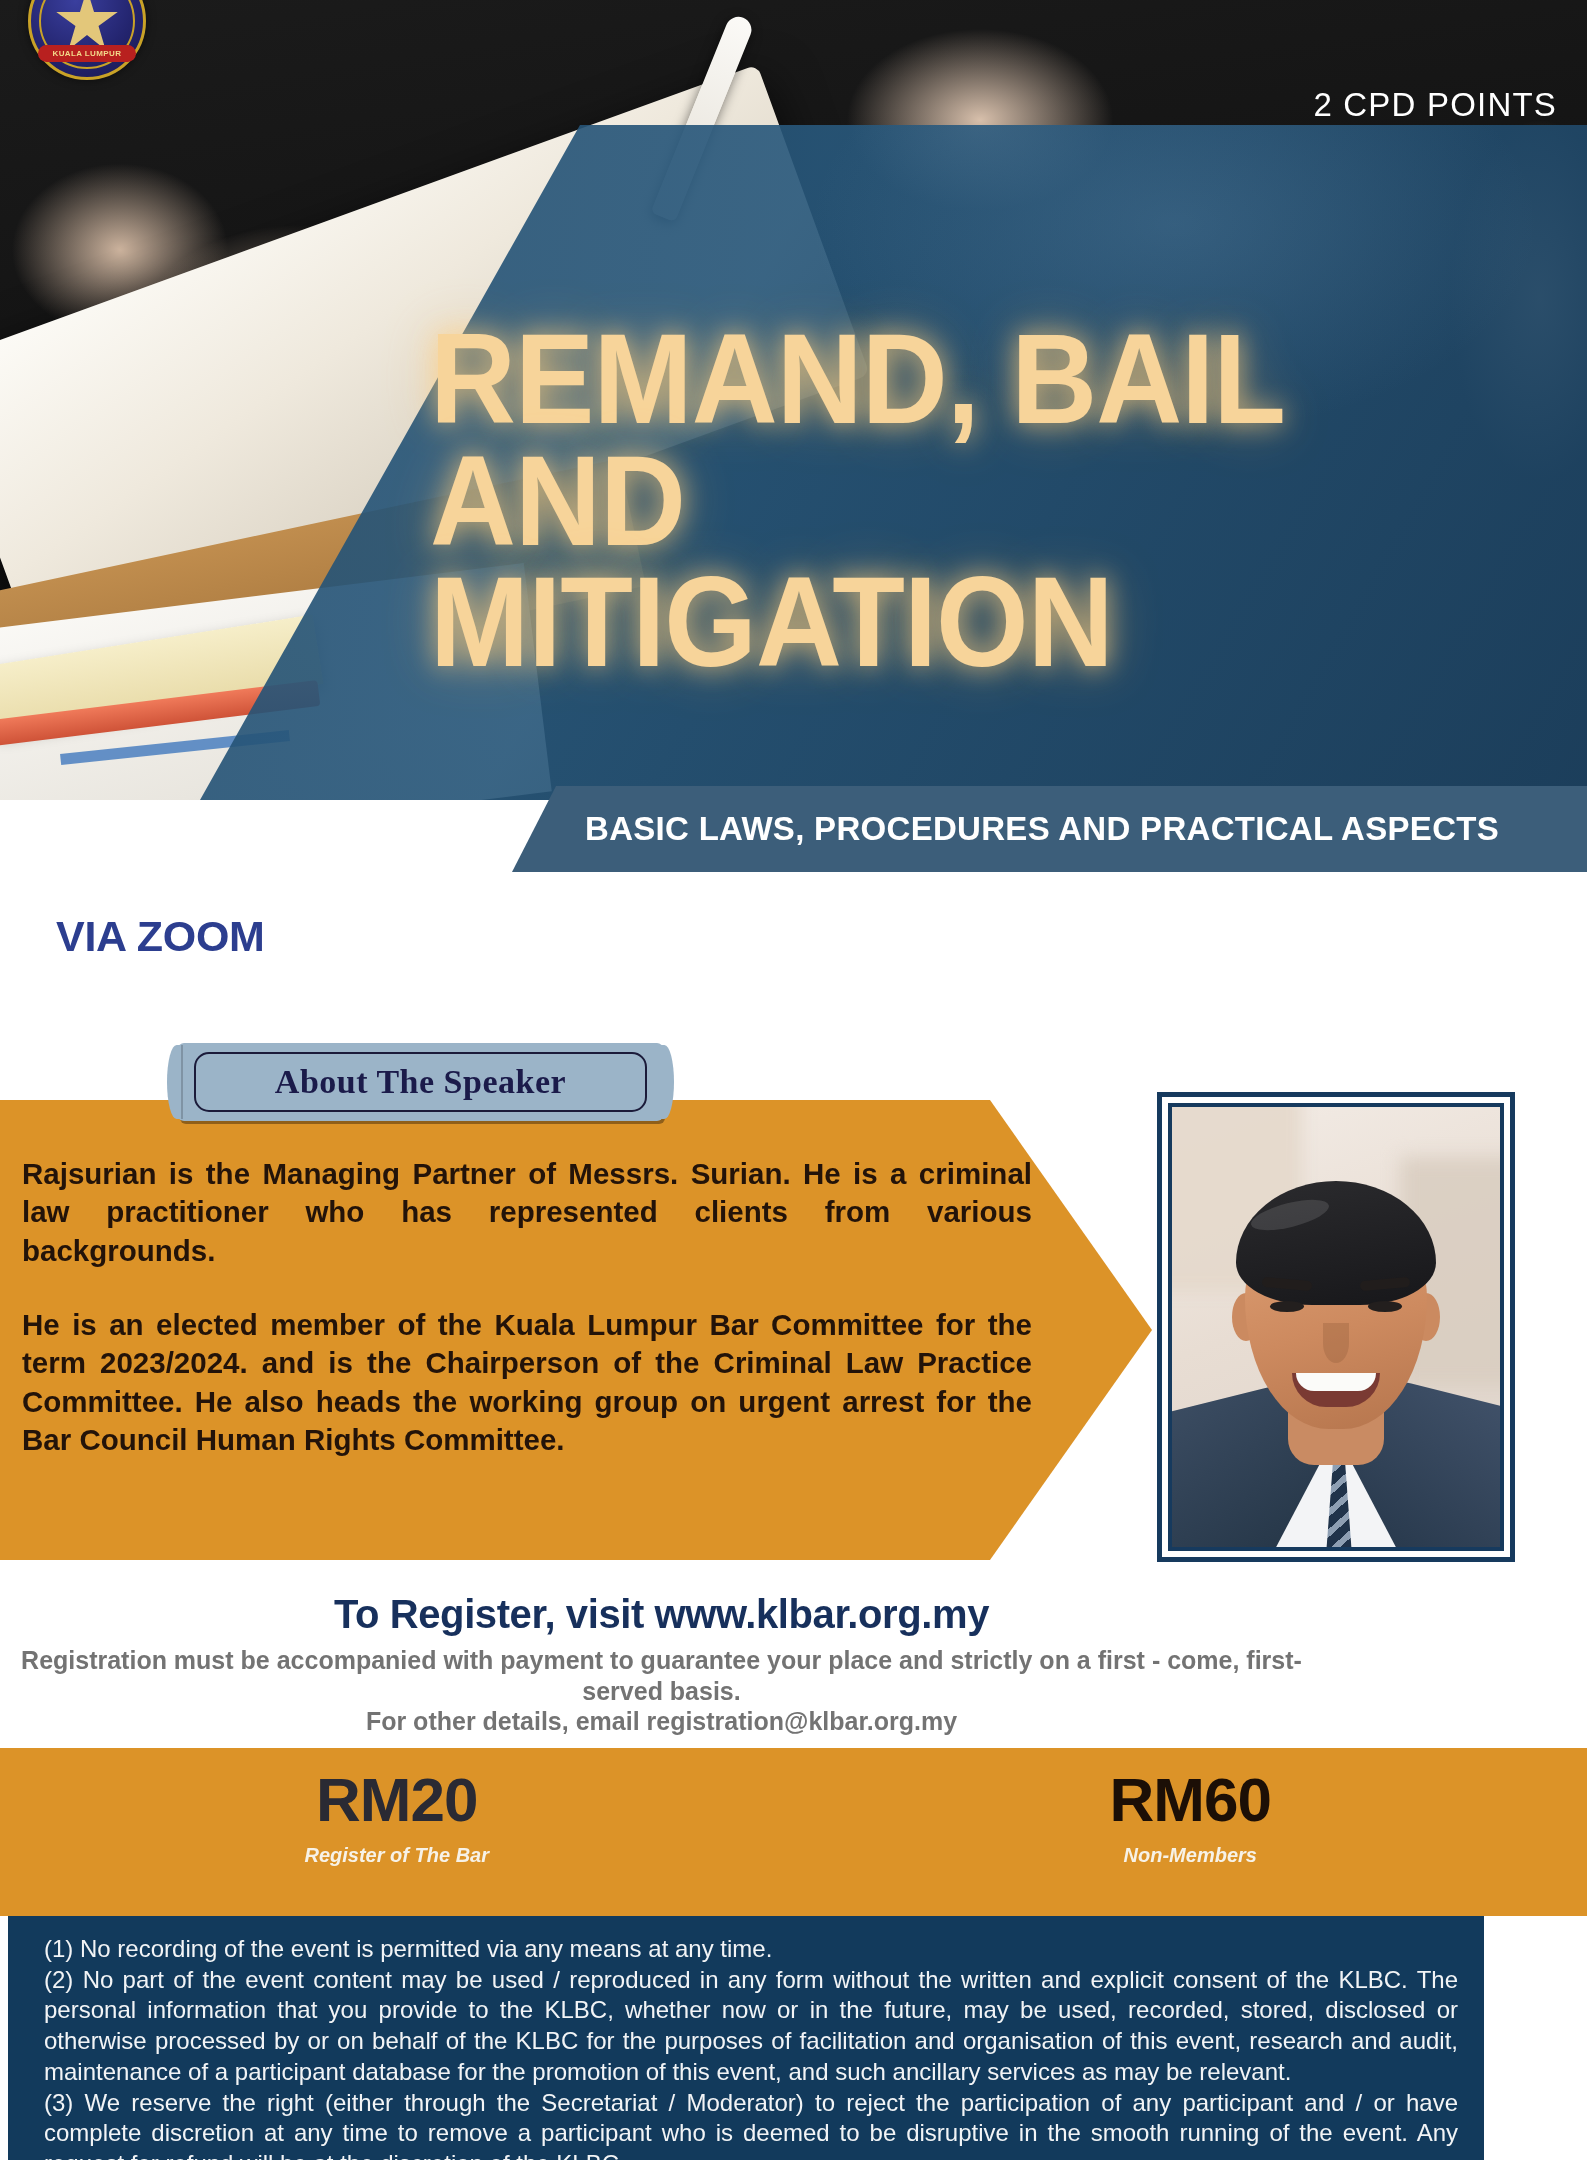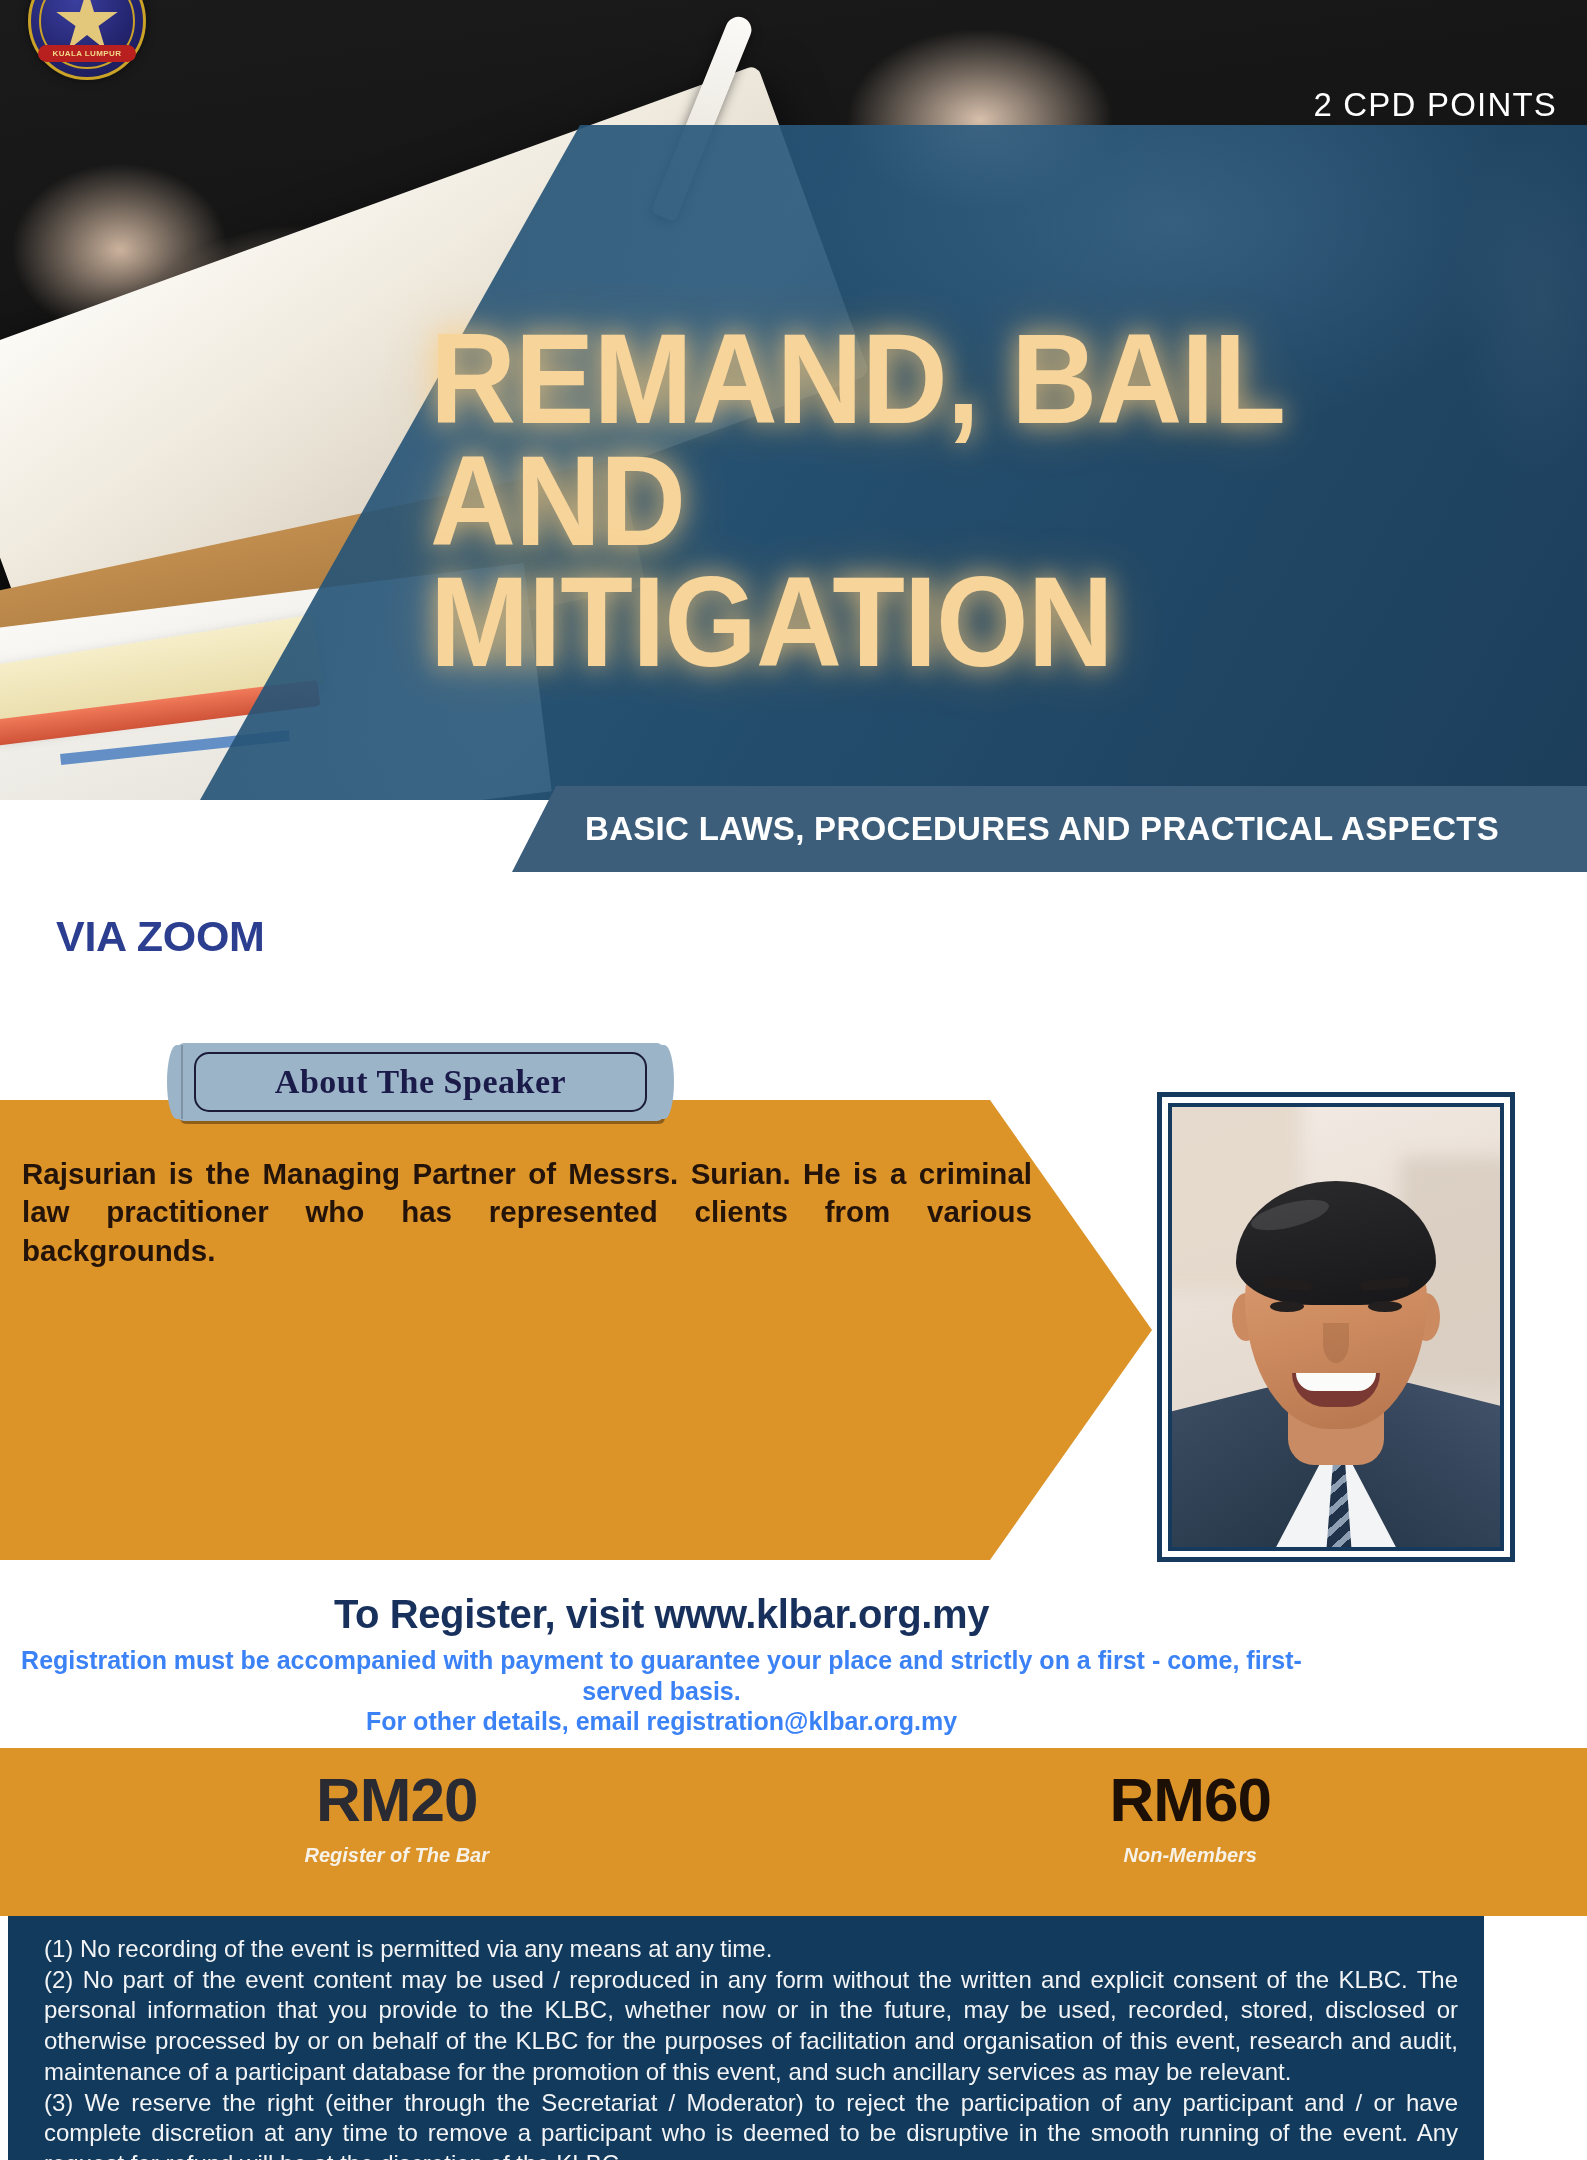--- a/index.html
+++ b/index.html
@@ -145,21 +145,21 @@
     margin-left:-13px; background:rgba(150,95,60,.35); border-radius:0 0 50% 50%; }
   .ph-mouth { position:absolute; left:50%; top:266px; width:88px; height:34px;
     margin-left:-44px; background:#7a3a33; border-radius:0 0 46px 46px; overflow:hidden; }
   .ph-teeth { position:absolute; left:4px; top:0; right:4px; height:18px;
     background:#fbfbf9; border-radius:0 0 22px 22px; }
 
   
   .reg { position:absolute; left:0; top:1592px; width:1323px; text-align:center; }
   .reg-title { color:#17305C; font-weight:700; font-size:40px; letter-spacing:-.4px;
     font-family:"Liberation Sans Narrow","Liberation Sans",sans-serif; }
-  .reg-sub { margin-top:8px; color:#3b82f6; font-weight:700; font-size:25px; line-height:1.22;
+  .reg-sub { margin-top:8px; color:#737373; font-weight:700; font-size:25px; line-height:1.22;
     font-family:"Liberation Sans Narrow","Liberation Sans",sans-serif; }
 
   
   .prices { position:absolute; left:0; top:1748px; width:1587px; height:168px;
     background:#DC9328; display:flex; }
   .price-col { flex:1; display:flex; flex-direction:column; align-items:center;
     padding-top:16px; }
   .price-amt { color:#2A2A33; font-weight:700; font-size:62px; letter-spacing:-1px;
     font-family:"Liberation Sans Narrow","Liberation Sans",sans-serif; }
   .price-col:nth-child(2) .price-amt,
@@ -227,20 +227,21 @@
     <div class="badge-scallop l"></div>
     <div class="badge-scallop r"></div>
     <div class="badge-inner">
       <span>About The Speaker</span>
     </div>
   </div>
 
   <div class="bioarrow"></div>
   <div class="biotext">
     <p>Rajsurian is the Managing Partner of Messrs. Surian. He is a criminal law practitioner who has represented clients from various backgrounds.</p>
+    <p>He is an elected member of the Kuala Lumpur Bar Committee for the term 2023/2024. and is the Chairperson of the Criminal Law Practice Committee. He also heads the working group on urgent arrest for the Bar Council Human Rights Committee.</p>
   </div>
 
   <div class="photoframe">
     <div class="photoframe-in">
       <div class="ph-bg"></div>
       <div class="ph-blur1"></div>
       <div class="ph-blur2"></div>
       <div class="ph-suitL"></div>
       <div class="ph-suitR"></div>
       <div class="ph-shirt"></div>

